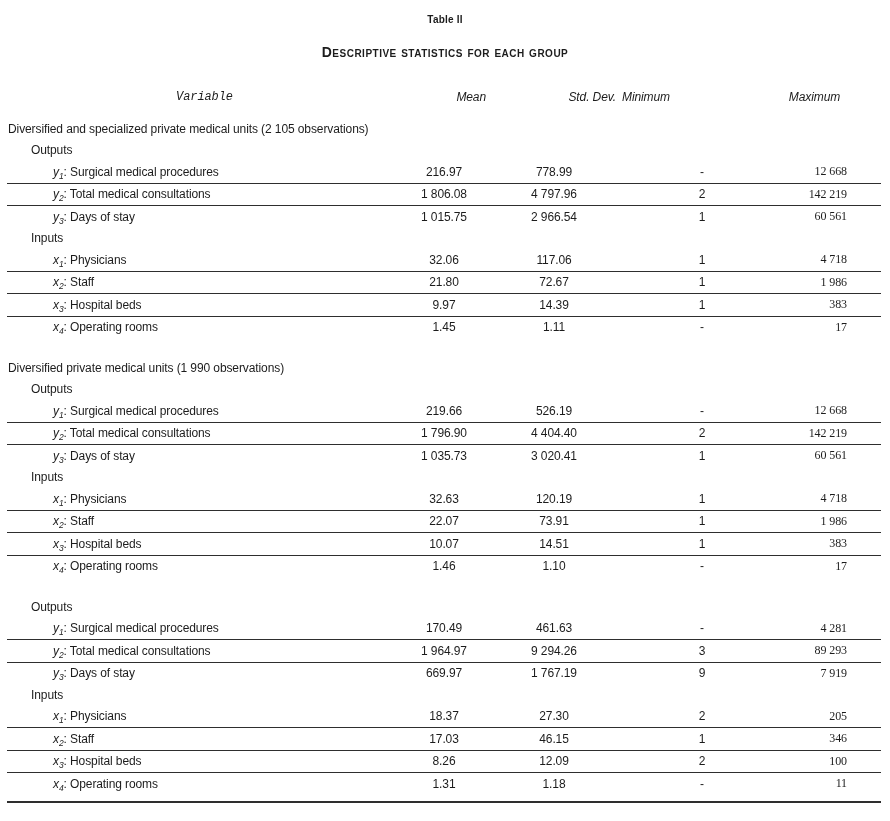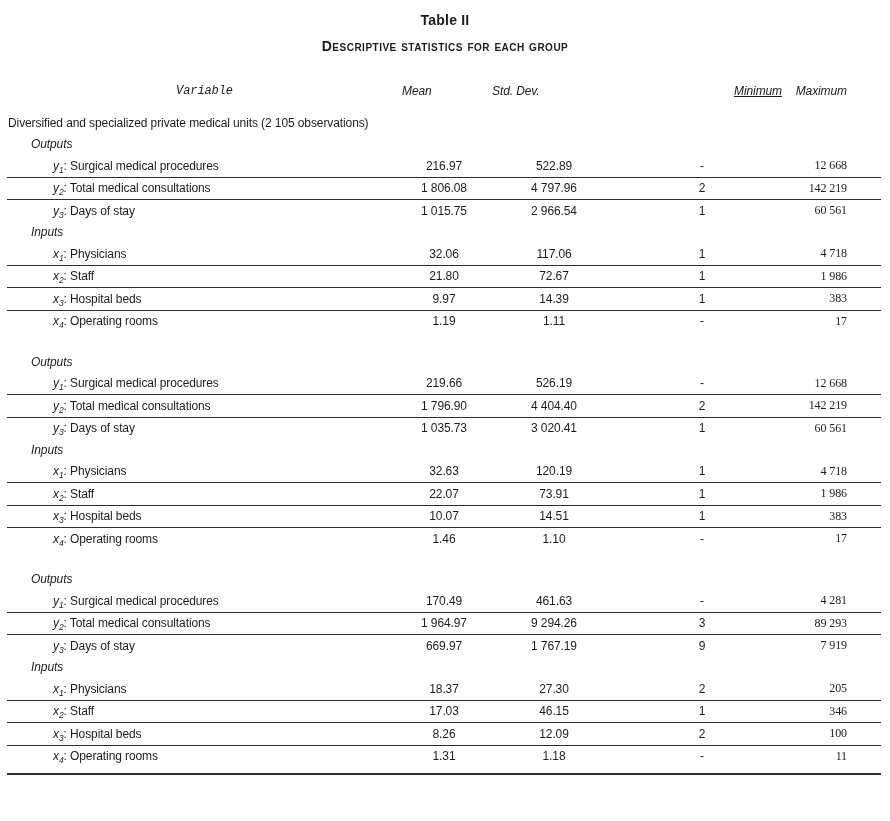--- a/index.html
+++ b/index.html
@@ -13,32 +13,32 @@
     font-family: "Liberation Sans", sans-serif;
     color: #1c1c1c;
     -webkit-font-smoothing: antialiased;
   }
   .page {
     padding-top: 12px;
   }
   .title {
     text-align: center;
     font-weight: bold;
-    font-size: 14px;
+    font-size: 10px;
     line-height: 16px;
     letter-spacing: 0.2px;
   }
   .subtitle {
     text-align: center;
     font-weight: bold;
     font-variant: small-caps;
     font-size: 14px;
     line-height: 17px;
     letter-spacing: 0.5px;
-    margin-top: 10px;
+    margin-top: 16px;
   }
   table.stats {
     border-collapse: collapse;
     table-layout: fixed;
     width: 874px;
     margin: 25px 0 0 7px;
     font-size: 12px;
     letter-spacing: -0.1px;
   }
   col.col-var { width: 395px; }
@@ -49,34 +49,34 @@
 
   th {
     font-style: italic;
     font-weight: normal;
     vertical-align: top;
     height: 28px;
     padding: 4px 0 0 0;
     white-space: nowrap;
   }
   th.h-var { text-align: center; font-family: Liberation Mono, monospace; }
-  th.h-num { text-align: left; padding-right: 6px; }
-  th.h-min { text-align: right; text-decoration: underline; }
-  th.h-max { text-align: right; padding-right: 34px; font-style: italic; }
+  th.h-num { text-align: right; padding-right: 6px; }
+  th.h-min { text-align: left; }
+  th.h-max { padding-right: 34px; font-style: italic; }
 
   td {
     height: 21.5px;
     padding: 0;
     vertical-align: middle;
     white-space: nowrap;
     overflow: hidden;
   }
   tr.ruled td { border-bottom: 1px solid #2e2e2e; }
   td.group-heading { padding-left: 1px; margin-top: 30px; }
-  td.section-label { padding-left: 24px; font-style: italic; }
+  td.section-label { padding-left: 24px; }
   td.var-cell { padding-left: 46px; }
   td.c-num { text-align: center; padding-right: 6px; }
   td.c-min { text-align: center; }
   td.c-max { text-align: right; padding-right: 34px; font-family: Liberation Serif, serif; }
   tr.spacer td { height: 19px; border: none; }
 
   .sym { font-style: italic; }
   sub.vsub {
     font-style: italic;
     font-size: 8.5px;
@@ -116,21 +116,21 @@
     <tbody id="table-body">
         <tr>
           <td class="group-heading" colspan="5">Diversified and specialized private medical units (2 105 observations)</td>
         </tr>
         <tr>
           <td class="section-label" colspan="5">Outputs</td>
         </tr>
         <tr class="data-row ruled">
           <td class="var-cell"><span class="sym">y</span><sub class="vsub">1</sub>: Surgical medical procedures</td>
           <td class="c-num">216.97</td>
-          <td class="c-num">522.89</td>
+          <td class="c-num">778.99</td>
           <td class="c-min">-</td>
           <td class="c-max">12 668</td>
         </tr>
         <tr class="data-row ruled">
           <td class="var-cell"><span class="sym">y</span><sub class="vsub">2</sub>: Total medical consultations</td>
           <td class="c-num">1 806.08</td>
           <td class="c-num">4 797.96</td>
           <td class="c-min">2</td>
           <td class="c-max">142 219</td>
         </tr>
@@ -160,27 +160,30 @@
         </tr>
         <tr class="data-row ruled">
           <td class="var-cell"><span class="sym">x</span><sub class="vsub">3</sub>: Hospital beds</td>
           <td class="c-num">9.97</td>
           <td class="c-num">14.39</td>
           <td class="c-min">1</td>
           <td class="c-max">383</td>
         </tr>
         <tr class="data-row">
           <td class="var-cell"><span class="sym">x</span><sub class="vsub">4</sub>: Operating rooms</td>
-          <td class="c-num">1.19</td>
+          <td class="c-num">1.45</td>
           <td class="c-num">1.11</td>
           <td class="c-min">-</td>
           <td class="c-max">17</td>
         </tr>
         <tr class="spacer">
           <td colspan="5"></td>
+        </tr>
+        <tr>
+          <td class="group-heading" colspan="5">Diversified private medical units (1 990 observations)</td>
         </tr>
         <tr>
           <td class="section-label" colspan="5">Outputs</td>
         </tr>
         <tr class="data-row ruled">
           <td class="var-cell"><span class="sym">y</span><sub class="vsub">1</sub>: Surgical medical procedures</td>
           <td class="c-num">219.66</td>
           <td class="c-num">526.19</td>
           <td class="c-min">-</td>
           <td class="c-max">12 668</td>

